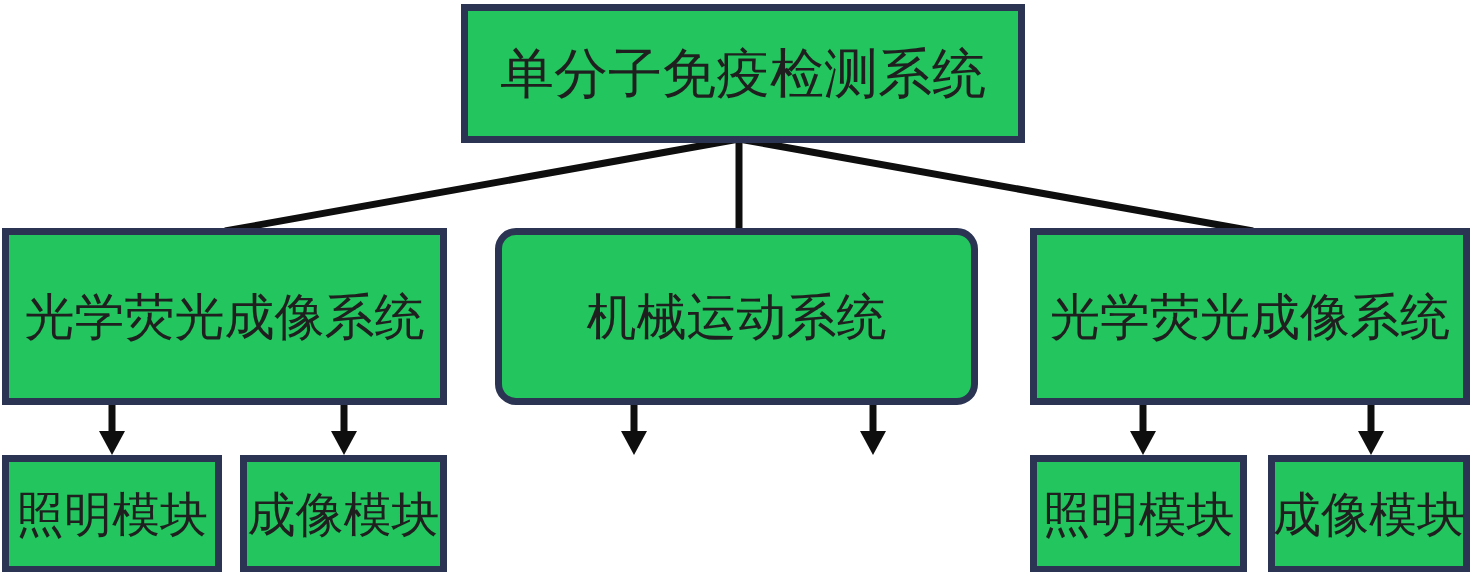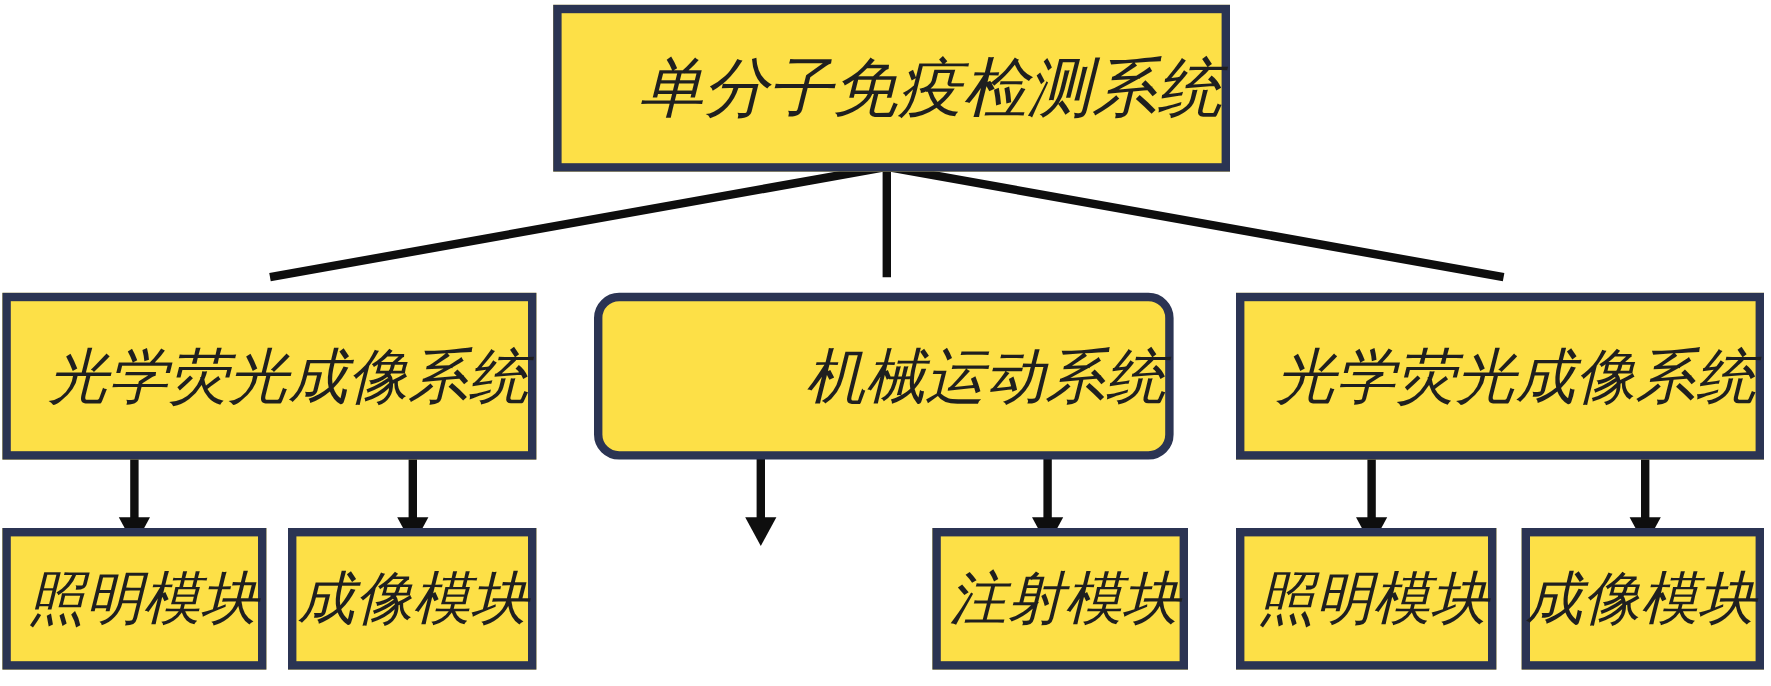--- a/index.html
+++ b/index.html
@@ -18,33 +18,32 @@
   #connectors {
     position: absolute;
     left: 0;
     top: 0;
     width: 1476px;
     height: 572px;
   }
   .node {
     position: absolute;
     box-sizing: border-box;
-    background: #fde047;
+    background: #22c55e;
     border: 7px solid var(--border-color, #2b3453);
     display: flex;
     align-items: center;
-    justify-content: flex-end;
+    justify-content: center;
     color: var(--text-color, #1f1f1f);
     white-space: nowrap;
     line-height: 1;
-    font-style: italic;
   }
   .node-root   { left: 461px;  top: 4px;   width: 564px; height: 139px; font-size: 54px; }
-  .node-mid    { top: 244px;  height: 139px; font-size: 50px; }
-  .node-leaf   { top: 440px;  height: 118px; font-size: 48px; }
+  .node-mid    { top: 228px;  height: 177px; font-size: 50px; }
+  .node-leaf   { top: 455px;  height: 118px; font-size: 48px; }
 
   .mid-0  { left: 2px;    width: 445px; }
   .mid-1  { left: 495px;  width: 483px; border-radius: 21px; }
   .mid-2  { left: 1030px; width: 440px; }
 
   .leaf-0 { left: 2px;    width: 220px; }
   .leaf-1 { left: 240px;  width: 207px; }
   .leaf-2 { left: 495px;  width: 261px; }
   .leaf-3 { left: 777px;  width: 213px; }
   .leaf-4 { left: 1030px; width: 217px; }
@@ -105,23 +104,20 @@
   <div class="node node-mid mid-2">
     <span>光学荧光成像系统</span>
   </div>
 
   <div class="node node-leaf leaf-0">
     <span>照明模块</span>
   </div>
   <div class="node node-leaf leaf-1">
     <span>成像模块</span>
   </div>
-  <div class="node node-leaf leaf-3">
-    <span>注射模块</span>
-  </div>
   <div class="node node-leaf leaf-4">
     <span>照明模块</span>
   </div>
   <div class="node node-leaf leaf-5">
     <span>成像模块</span>
   </div>
 
 </div>
 
 </body></html>

